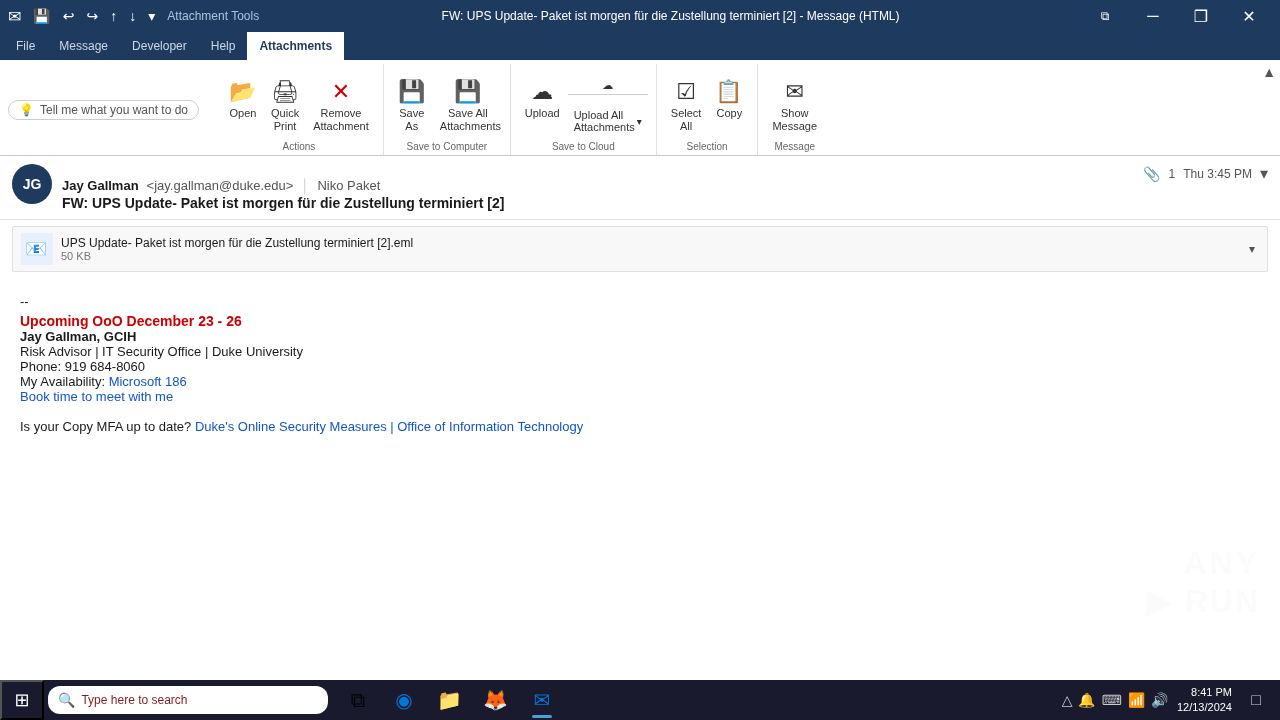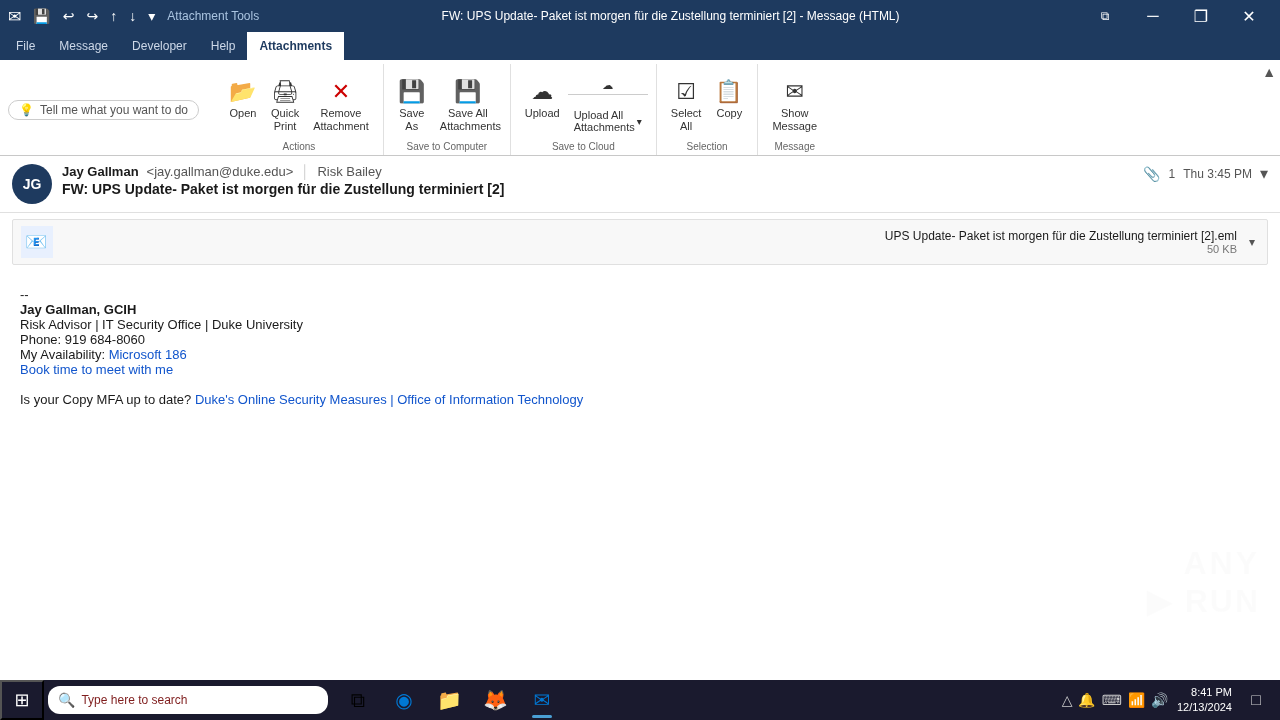--- a/index.html
+++ b/index.html
@@ -162,21 +162,21 @@
       gap: 10px;
     }
     .avatar {
       width: 40px; height: 40px;
       background: #1e3a5f;
       border-radius: 50%;
       display: flex; align-items: center; justify-content: center;
       color: white; font-size: 14px; font-weight: 600;
       flex-shrink: 0;
     }
-    .email-header-info { flex: 1; }
+    .email-header-info { flex: 1; margin-top: 14px; }
     .sender-line { display: flex; align-items: center; gap: 8px; font-size: 13px; }
     .sender-name { font-weight: 600; color: #1a1a1a; }
     .sender-email { color: #555; }
     .recipient { color: #555; font-size: 13px; }
     .subject-line { font-size: 14px; font-weight: 600; color: #1a1a1a; margin-top: 2px; }
     .email-header-right { display: flex; align-items: center; gap: 8px; color: #555; font-size: 12px; }
     .attachment-icon { font-size: 14px; }
     .collapse-btn { background: none; border: none; cursor: pointer; font-size: 16px; color: #555; }
 
     
@@ -190,21 +190,21 @@
       padding: 6px 8px;
       gap: 8px;
       position: relative;
     }
     .attachment-file-icon {
       width: 32px; height: 32px;
       background: #e8f0fe;
       display: flex; align-items: center; justify-content: center;
       font-size: 18px; color: #1e3a5f;
     }
-    .attachment-info { flex: 1; text-align: right; }
+    .attachment-info { flex: 1; }
     .attachment-name { font-size: 12px; color: #1a1a1a; }
     .attachment-size { font-size: 11px; color: #777; }
     .attachment-dropdown { background: none; border: none; cursor: pointer; font-size: 12px; color: #555; padding: 4px; }
 
     
     .email-body {
       padding: 16px 20px;
       font-size: 13px;
       color: #1a1a1a;
       flex: 1;
@@ -414,21 +414,21 @@
 
   <div class="email-container">
 
     <div class="email-header">
       <div class="avatar">JG</div>
       <div class="email-header-info">
         <div class="sender-line">
           <span class="sender-name">Jay Gallman</span>
           <span class="sender-email">&lt;jay.gallman@duke.edu&gt;</span>
           <span style="color:#ccc;">│</span>
-          <span class="recipient">Risk Bailey</span>
+          <span class="recipient">Niko Paket</span>
         </div>
         <div class="subject-line">FW: UPS Update- Paket ist morgen für die Zustellung terminiert [2]</div>
       </div>
       <div class="email-header-right">
         <span class="attachment-icon">📎</span>
         <span>1</span>
         <span>Thu 3:45 PM</span>
         <button class="collapse-btn">▾</button>
       </div>
     </div>
@@ -437,20 +437,21 @@
       <div class="attachment-file-icon">📧</div>
       <div class="attachment-info">
         <div class="attachment-name">UPS Update- Paket ist morgen für die Zustellung terminiert [2].eml</div>
         <div class="attachment-size">50 KB</div>
       </div>
       <button class="attachment-dropdown">▾</button>
     </div>
 
     <div class="email-body" style="position:relative;">
       <div>--</div>
+      <div class="ooo-title">Upcoming OoO December 23 - 26</div>
       <div class="sender-sig-name">Jay Gallman, GCIH</div>
       <div>Risk Advisor | IT Security Office | Duke University</div>
       <div>Phone: 919 684-8060</div>
       <div>
         <span>My Availability:  </span>
         <a href="#">Microsoft 186</a>
       </div>
       <div>
         <a href="#">Book time to meet with me</a>
       </div>

